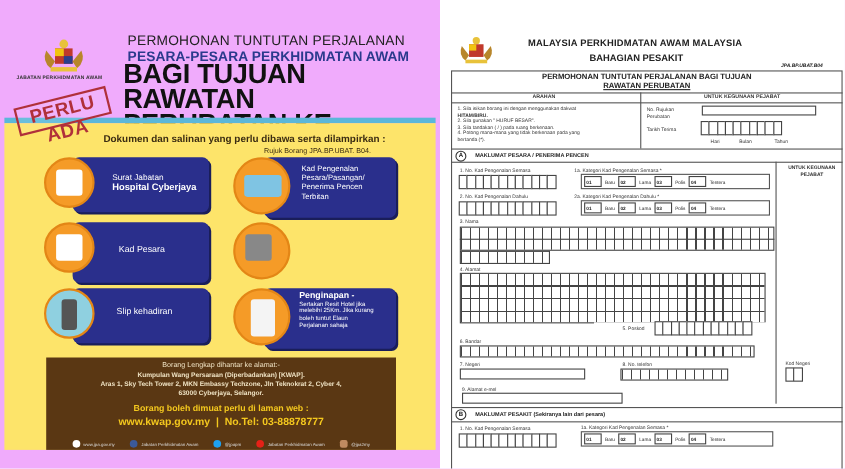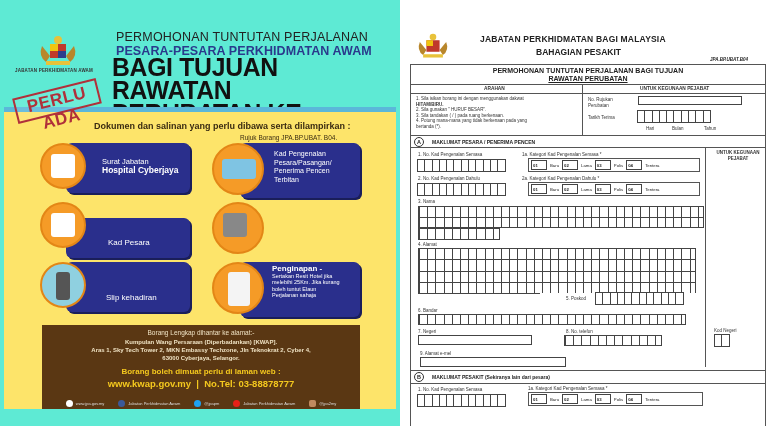--- a/index.html
+++ b/index.html
@@ -1,17 +1,17 @@
 <!DOCTYPE html>
 <html><head>
 <meta charset="utf-8">
 <style>
 *{box-sizing:border-box;margin:0;padding:0}
 body{width:768px;height:426px;background:#fff;position:relative;overflow:hidden;font-family:"Liberation Sans",sans-serif}
-.left{position:absolute;left:0;top:0;width:400px;height:426px;background:#5eead4}
+.left{position:absolute;left:0;top:0;width:400px;height:426px;background:#f0abfc}
 .crest{position:absolute;left:38px;top:34px;width:40px;height:34px}
 .crest-cap{position:absolute;left:6px;top:68px;width:96px;font-size:4.5px;font-weight:bold;color:#333;text-align:center;letter-spacing:.2px}
 .h1{position:absolute;left:116px;top:30px;font-size:12.5px;color:#222;letter-spacing:.2px}
 .h2{position:absolute;left:116px;top:44px;font-size:12.5px;font-weight:bold;color:#2a3a8c;letter-spacing:.1px}
 .h3{position:absolute;left:112px;top:56px;font-size:25px;font-weight:bold;color:#111;line-height:23px;letter-spacing:-.3px;transform:scaleX(.99);transform-origin:left}
 .stripe{position:absolute;left:4px;top:107px;width:392px;height:5px;background:#5bb7d9}
 .yellow{position:absolute;left:4px;top:112px;width:392px;height:297px;background:#fde46a}
 .stamp{position:absolute;left:14px;top:88px;width:86px;height:26px;border:2.5px solid #b0303a;color:#b0303a;font-weight:bold;font-size:17px;line-height:20px;text-align:center;transform:rotate(-14deg);letter-spacing:.5px;background:rgba(255,255,255,.1)}
 .docs-title{position:absolute;left:94px;top:121px;font-size:9px;font-weight:bold;color:#3b2c12}
 .docs-ref{position:absolute;left:240px;top:134px;font-size:6.5px;color:#3b2c12}
@@ -86,33 +86,33 @@
       <div>Kad Pengenalan</div>
         <div>Pesara/Pasangan/</div>
         <div>Penerima Pencen</div>
         <div>Terbitan</div>
     </div>
   </div>
   <div class="circle" style="left:212px;top:143px;width:52px;height:52px">
       <div class="in" style="left:8px;top:14px;width:34px;height:20px;background:#7fc4e3"></div>
     </div>
 
-  <div class="card" style="left:66px;top:218px;width:124px;height:40px">
+  <div class="card" style="left:66px;top:202px;width:124px;height:55px">
     <div class="ct" style="left:42px;top:20px;font-size:8px">Kad Pesara</div>
   </div>
   <div class="circle" style="left:40px;top:202px">
       <div class="in"></div>
     </div>
 
   <div class="circle" style="left:212px;top:202px;width:52px;height:52px">
       <div class="in" style="background:#888"></div>
     </div>
 
   <div class="card" style="left:66px;top:262px;width:124px;height:50px">
-    <div class="ct" style="left:40px;top:31px;font-size:8px">Slip kehadiran</div>
+    <div class="ct" style="left:40px;top:16px;font-size:8px">Slip kehadiran</div>
   </div>
   <div class="circle" style="left:40px;top:262px;background:#8fd0e0;border-color:#e38616">
       <div class="in" style="background:#555;width:14px;height:28px;left:14px;top:8px"></div>
     </div>
 
   <div class="card" style="left:240px;top:262px;width:120px;height:55px">
     <div class="ct" style="left:32px;top:4px;font-size:5.5px;line-height:6.5px">
       <b style="font-size:8px">Penginapan -</b>
       <div>Sertakan Resit Hotel jika</div><div>melebihi 25Km. Jika kurang</div><div>boleh tuntut Elaun</div><div>Perjalanan sahaja</div>
     </div>
@@ -155,21 +155,21 @@
 
 <div class="right">
   <svg class="rcrest" viewBox="0 0 40 34">
     <circle cx="20" cy="6" r="4" fill="#e8c23a"></circle>
     <rect x="12" y="10" width="16" height="14" fill="#c0392b"></rect>
     <rect x="12" y="10" width="8" height="7" fill="#f1c40f"></rect>
     <path d="M4 12 Q0 22 8 28 L12 22Z" fill="#b8862b"></path>
     <path d="M36 12 Q40 22 32 28 L28 22Z" fill="#b8862b"></path>
     <rect x="8" y="27" width="24" height="4" fill="#e8c23a"></rect>
   </svg>
-  <div class="rt1">JABATAN PERKHIDMATAN BAGI MALAYSIA</div>
+  <div class="rt1">MALAYSIA PERKHIDMATAN AWAM MALAYSIA</div>
   <div class="rt2">BAHAGIAN PESAKIT</div>
   <div class="rref">JPA.BP.UBAT.B04</div>
 
   <div class="frame"></div>
   <div class="ftitle">
       <div>PERMOHONAN TUNTUTAN PERJALANAN BAGI TUJUAN</div>
       <div style="text-decoration:underline">RAWATAN PERUBATAN</div>
     </div>
   <div class="hr" style="left:10px;top:84px;width:356px"></div>
   <div class="vr" style="left:182px;top:84px;height:51px"></div>

